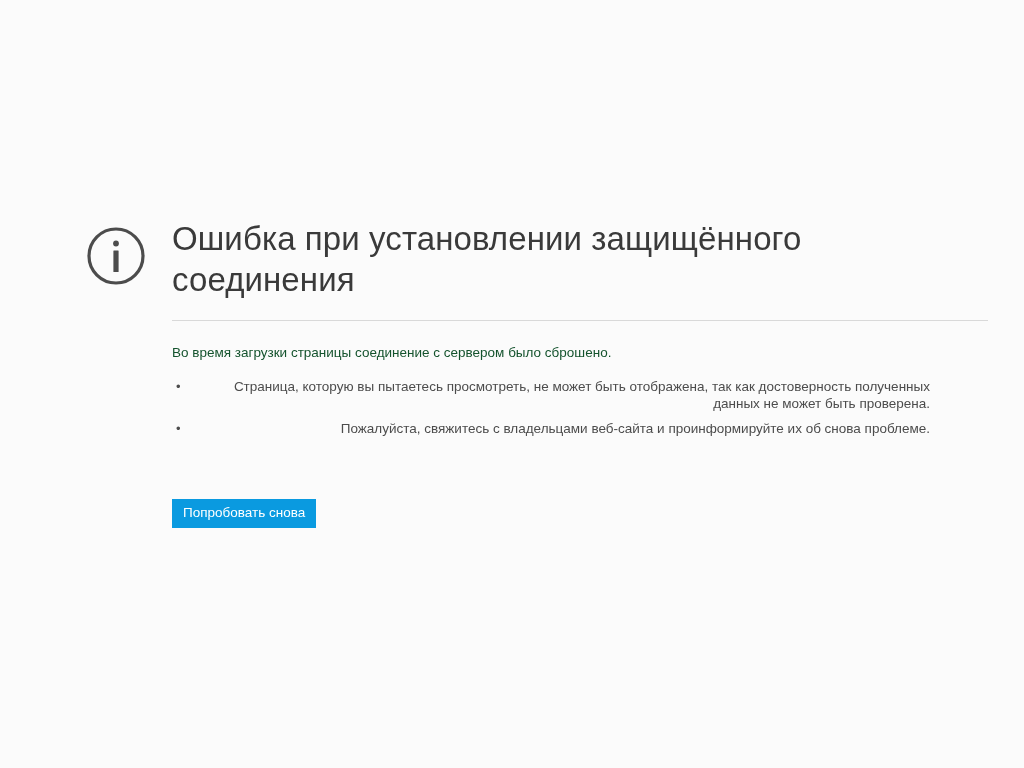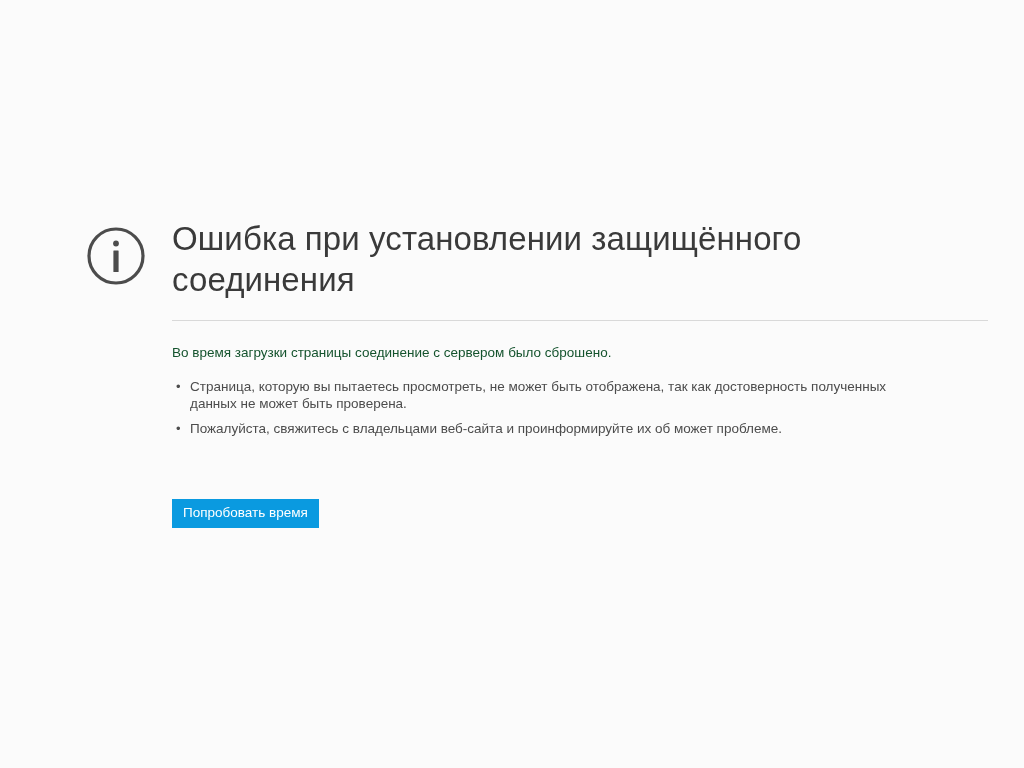--- a/index.html
+++ b/index.html
@@ -74,20 +74,21 @@
     margin: 22px 0 0 0;
     font-size: 13.5px;
     line-height: 19px;
     color: #14532d;
   }
 
   ul.reasons {
     margin: 16px 0 0 0;
     padding: 0 0 0 18px;
     list-style: none;
+    text-align: right;
   }
 
   ul.reasons li {
     position: relative;
     font-size: 13.5px;
     line-height: 17px;
     color: #4c4c4c;
     margin-bottom: 8px;
     padding-left: 0;
     max-width: 740px;
@@ -140,22 +141,22 @@
 
     <div style="margin-left:86px;">
       <div class="divider"></div>
     </div>
 
     <div class="body-wrap">
       <p class="intro">Во время загрузки страницы соединение с сервером было сброшено.</p>
 
       <ul class="reasons">
         <li>Страница, которую вы пытаетесь просмотреть, не может быть отображена, так как достоверность полученных данных не может быть проверена.</li>
-        <li>Пожалуйста, свяжитесь с владельцами веб-сайта и проинформируйте их об может проблеме.</li>
+        <li>Пожалуйста, свяжитесь с владельцами веб-сайта и проинформируйте их об снова проблеме.</li>
       </ul>
 
       <div class="button-row">
-        <button class="retry" type="button">Попробовать время</button>
+        <button class="retry" type="button">Попробовать снова</button>
       </div>
     </div>
 
   </div>
 </div>
 
 </body></html>

